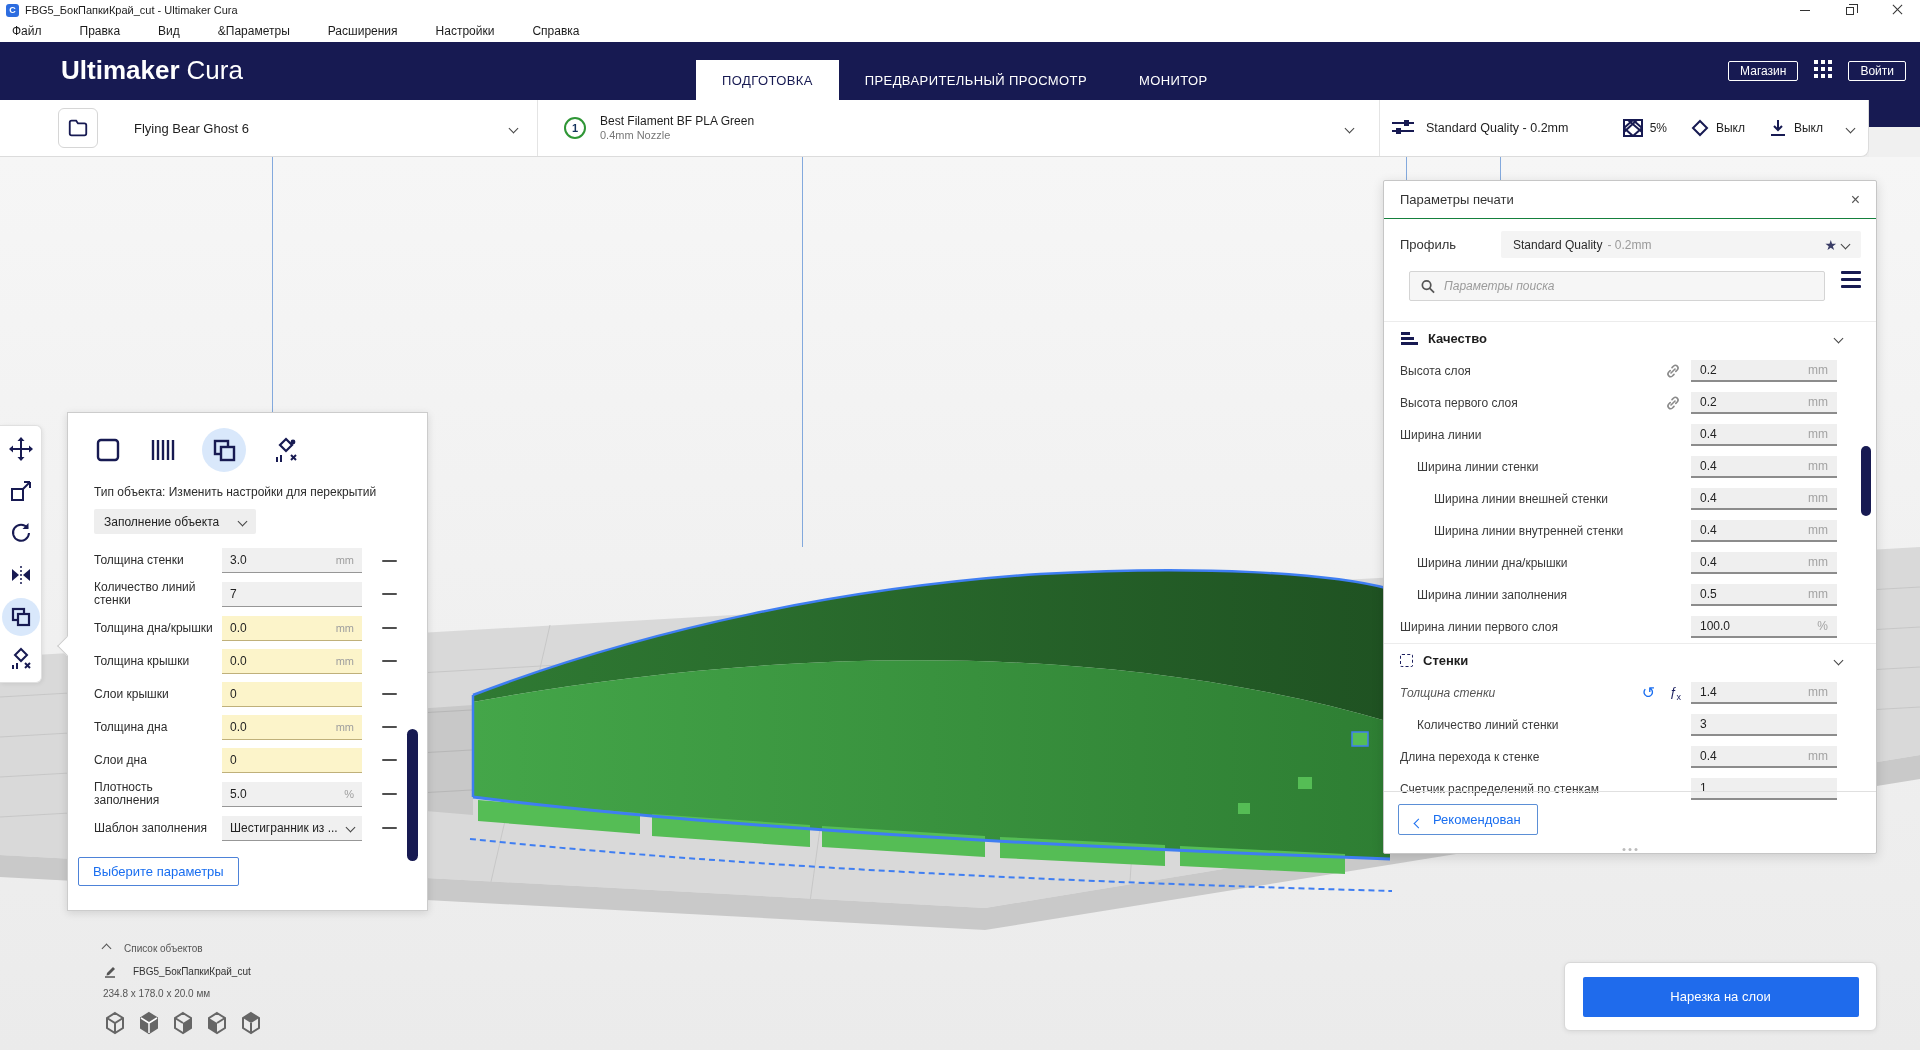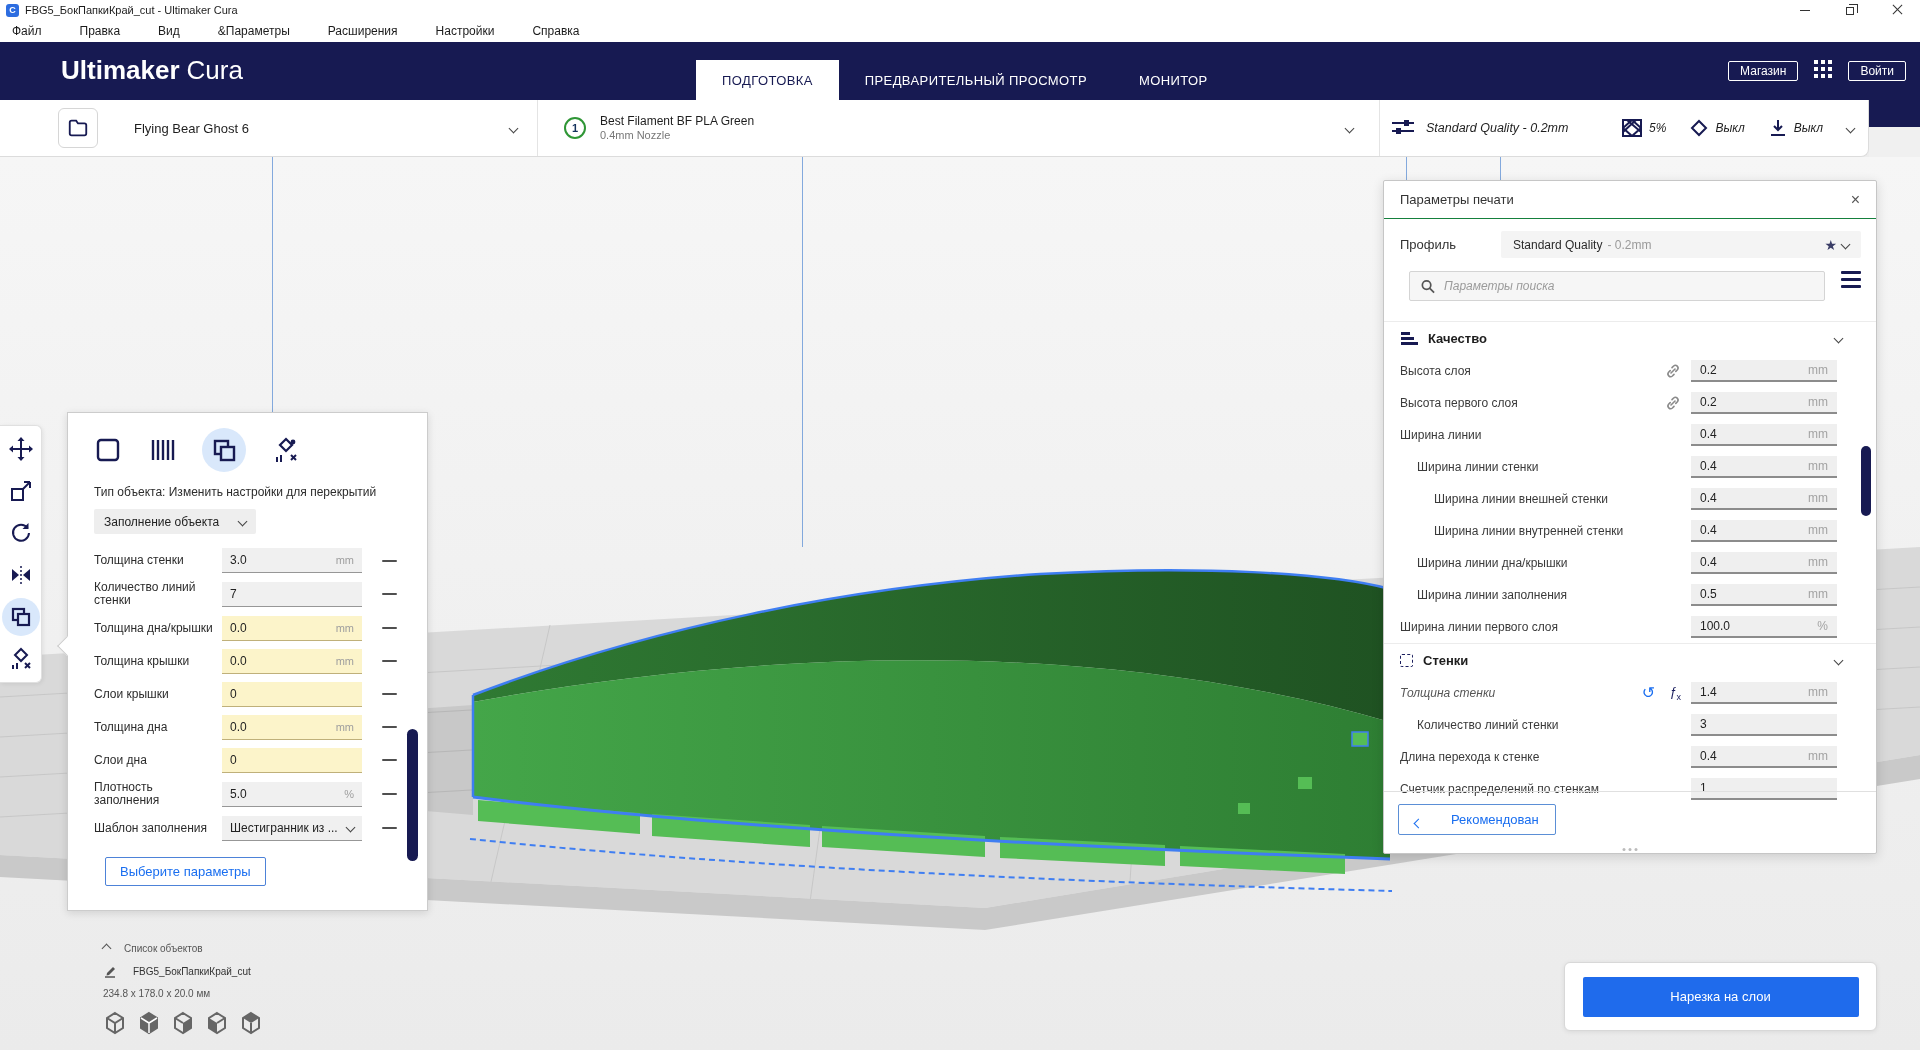--- a/index.html
+++ b/index.html
@@ -35,21 +35,21 @@
   
   .subbar { position:absolute; top:100px; left:0; width:1869px; height:57px; background:#fff; border-bottom:1px solid #dcdcdc; border-right:1px solid #dcdcdc; border-bottom-right-radius:8px; display:flex; align-items:center; }
   .corner-navy { position:absolute; top:100px; left:1869px; width:51px; height:27px; background:#171a52; }
   .corner-gray { position:absolute; top:127px; left:1869px; width:51px; height:30px; background:#f0f0f0; }
   .folder-btn { width:40px; height:40px; margin-left:58px; border:1px solid #d6d6d6; border-radius:6px; display:flex; align-items:center; justify-content:center; background:#fff; flex:0 0 auto; }
   .printer-sec { width:440px; height:100%; display:flex; align-items:center; padding-left:36px; border-right:1px solid #e4e4e4; font-size:13px; color:#1e1e1e; }
   .material-sec { width:842px; height:100%; display:flex; align-items:center; padding-left:26px; border-right:1px solid #e4e4e4; }
   .extruder-circle { width:22px; height:22px; border:2.5px solid #2f9636; border-radius:50%; background:#fff; color:#14315c; font-size:11px; font-weight:bold; display:flex; align-items:center; justify-content:center; margin-right:14px; }
   .mat-lines { font-size:12px; color:#1e1e1e; line-height:1.25; }
   .mat-lines .sub { font-size:11px; color:#777; }
-  .print-sec { flex:1; height:100%; display:flex; align-items:center; padding:0 14px 0 12px;font-style:italic; }
+  .print-sec { flex:1; height:100%; display:flex; align-items:center; padding:0 14px 0 12px; }
   .ps-label { margin-left:12px; font-size:12.5px; color:#1e1e1e; }
   .ps-group { margin-left:auto; display:flex; align-items:center; gap:7px; font-size:12px; color:#1e1e1e; }
   .ps-gap { width:10px; }
   .chev { width:7px; height:7px; border-right:1.6px solid #444; border-bottom:1.6px solid #444; transform:rotate(45deg); display:inline-block; flex:0 0 auto; }
   .chev.up { transform:rotate(-135deg); }
   .chev.left { transform:rotate(135deg); border-color:#196ef0; }
   .ml-auto { margin-left:auto; }
 
   
   .viewport { position:absolute; top:157px; left:0; width:1920px; height:893px; }
@@ -65,21 +65,21 @@
   .mnotch { position:absolute; left:-8px; top:226px; width:14px; height:14px; background:#fff; border-left:1px solid #ccc; border-bottom:1px solid #ccc; transform:rotate(45deg); }
   .micons { display:flex; align-items:center; gap:26px; padding:16px 0 8px 26px; height:66px; }
   .mtype { font-size:12px; color:#2c2c2c; padding:6px 24px 10px 26px; }
   .mdd { margin:0 0 14px 26px; width:162px; height:25px; background:#eee; display:flex; align-items:center; padding:0 10px; font-size:12px; color:#222; border-radius:2px; }
   .mrow { display:flex; align-items:center; padding:0 18px 0 26px; margin-bottom:8px; min-height:25px; }
   .mlbl { width:128px; font-size:12px; color:#2c2c2c; line-height:1.12; padding-right:6px; }
   .mval { width:140px; height:25px; display:flex; align-items:center; padding:0 8px; font-size:12px; color:#222; border-bottom:1px solid #979797; background:#f0f0f0; }
   .mval.yellow { background:#fcf4ca; border-bottom-color:#bfb07a; }
   .munit { margin-left:auto; color:#9e9e9e; font-size:11px; }
   .mdash { width:15px; height:2px; background:#4f4f4f; margin-left:20px; border-radius:1px; }
-  .mselect-btn { margin:8px 0 0 37px; border:1px solid #4d82d8; color:#196ef0; background:#fff; font-size:13px; padding:6px 14px; border-radius:2px; }
+  .mselect-btn { margin:8px 0 0 10px; border:1px solid #4d82d8; color:#196ef0; background:#fff; font-size:13px; padding:6px 14px; border-radius:2px; }
   .mthumb { position:absolute; right:9px; top:316px; width:11px; height:132px; background:#171a52; border-radius:6px; }
 
   
   .objlist { position:absolute; left:55px; top:943px; font-size:10px; color:#555;margin-left:48px; }
   .obj-row { display:flex; align-items:center; gap:14px; margin-bottom:9px; }
   .obj-name { color:#333; }
   .obj-cubes { display:flex; gap:10px; margin-top:12px; }
 
   
   .spanel { position:absolute; left:1383px; top:180px; width:494px; height:674px; background:#fff; border:1px solid #c6c6c6; box-shadow:0 3px 12px rgba(0,0,0,.14); border-radius:2px; }
@@ -104,21 +104,21 @@
   .ricons { display:flex; gap:14px; align-items:center; margin-right:10px; }
   .vbox { width:146px; height:22px; background:#efefef; border-bottom:2px solid #8c8c8c; display:flex; align-items:center; padding:0 9px; font-size:12px; color:#222; flex:0 0 auto; }
   .vbox .unit { margin-left:auto; color:#a3a3a3; }
   .modified { font-style:italic; color:#555; }
   .reset-ic { color:#1a6ef0; font-size:16px; line-height:1; }
   .fx-ic { color:#1b1e5e; font-size:13px; font-style:italic; }
   .fx-ic sub { font-size:9px; font-style:normal; }
   .q-ic { display:inline-flex; }
   .walls-ic { width:13px; height:13px; border:1.5px dashed #1b1e5e; border-radius:2px; }
   .panel-footer { position:absolute; left:0; right:0; bottom:10px; border-top:1px solid #e0e0e0; padding:12px 14px 8px; }
-  .rec-btn { display:inline-flex; align-items:flex-end; gap:29px; border:1px solid #5b8fd6; color:#196ef0; font-size:13px; padding:7px 16px; border-radius:2px; background:#fff; }
+  .rec-btn { display:inline-flex; align-items:flex-end; gap:11px; border:1px solid #5b8fd6; color:#196ef0; font-size:13px; padding:7px 16px; border-radius:2px; background:#fff; }
   .drag-handle { position:absolute; bottom:2px; left:50%; transform:translateX(-50%); display:flex; gap:3px; }
   .drag-handle div { width:3px; height:3px; border-radius:50%; background:#bbb; }
   .sthumb { position:absolute; right:5px; top:135px; width:10px; height:70px; background:#171a52; border-radius:5px; }
 
   
   .slicecard { position:absolute; left:1564px; top:962px; width:313px; height:69px; background:#fff; border:1px solid #d8d8d8; border-radius:6px; box-shadow:0 1px 5px rgba(0,0,0,.08); display:flex; align-items:center; justify-content:center; }
   .slice-btn { width:276px; height:40px; background:#1f6bec; color:#fff; font-size:13px; border:none; border-radius:2px; font-family:"Liberation Sans",sans-serif; }
 </style>
 </head>
 <body>

